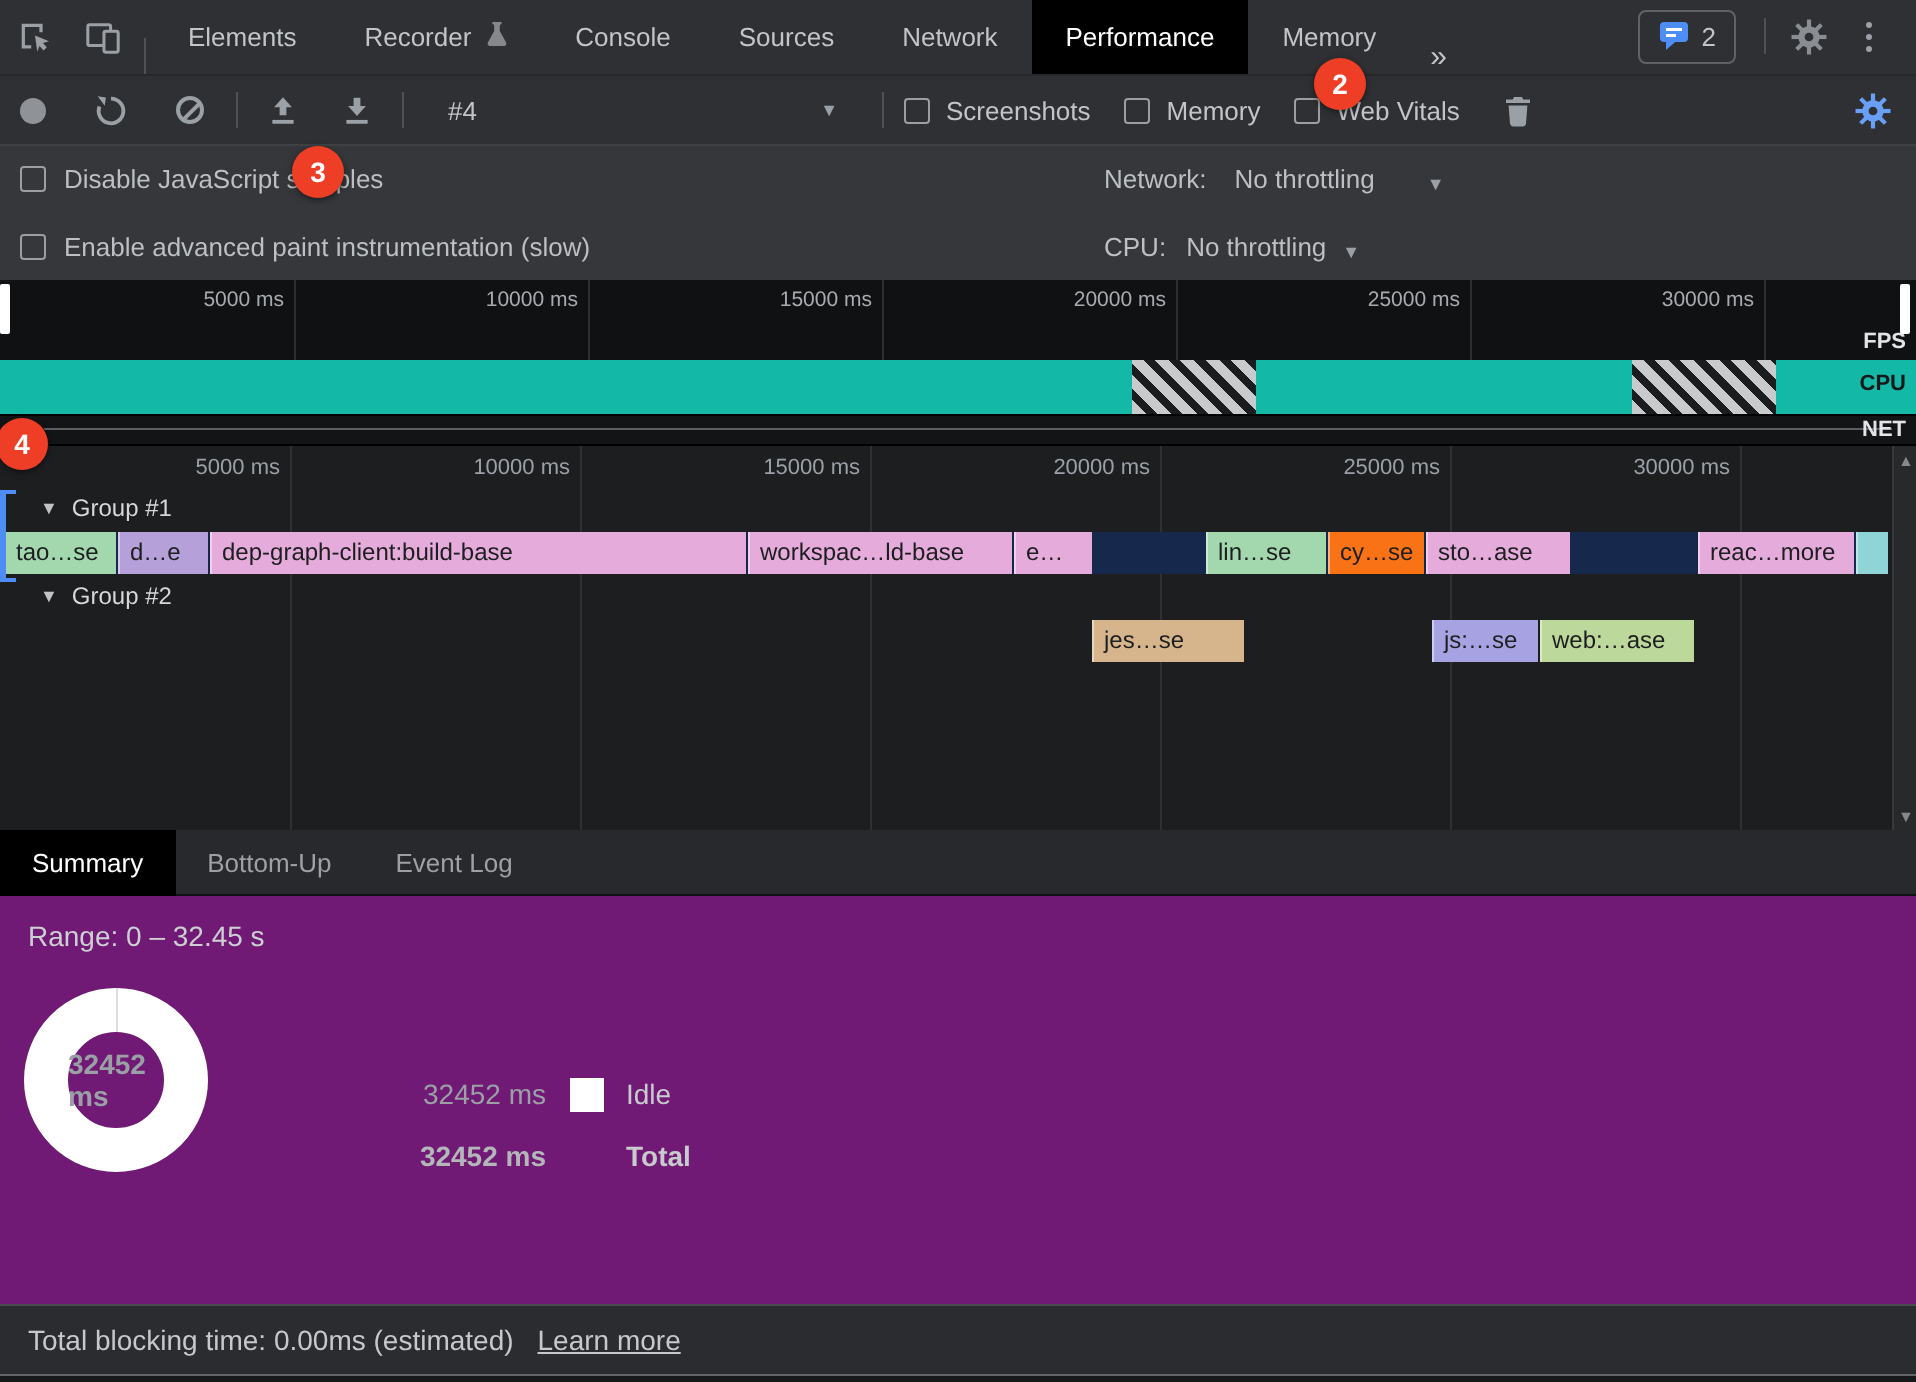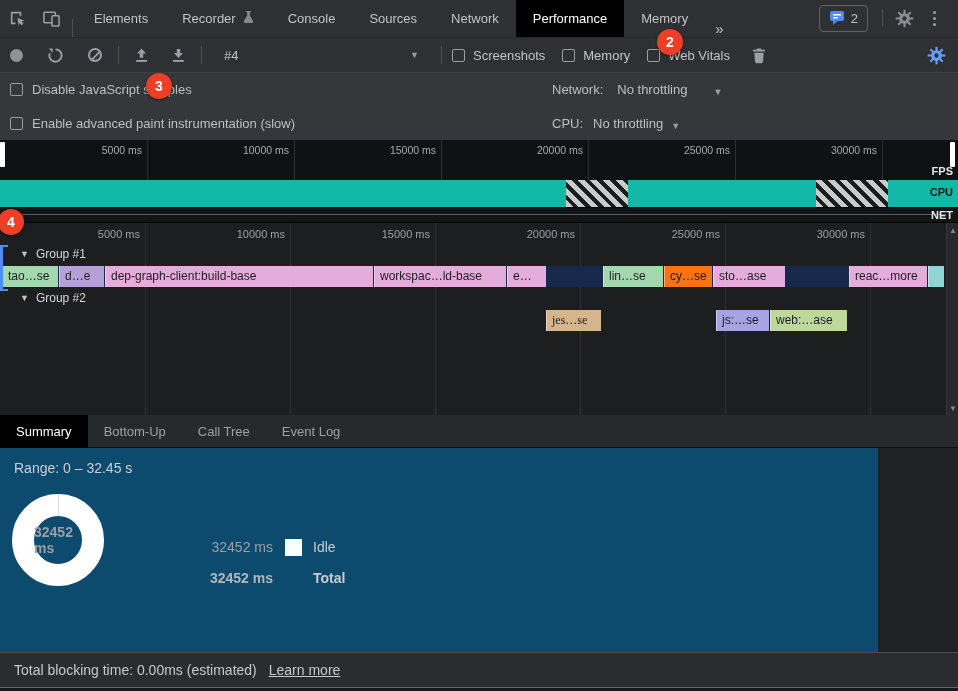--- a/index.html
+++ b/index.html
@@ -69,21 +69,21 @@
   .sel-bracket { position:absolute; left:0; top:22px; width:8px; height:46px; border-left:3px solid #4e8df6; border-top:2px solid #4e8df6; border-bottom:2px solid #4e8df6; }
   .flame-scrollbar { position:absolute; right:0; top:0; width:12px; height:193px; background:#28292b; border-left:1px solid #38393c; }
   .scroll-arrow { position:absolute; left:0; width:12px; text-align:center; font-size:8px; color:#85888c; cursor:pointer; }
 
   
   .btabs { position:absolute; top:415px; left:0; width:958px; height:33px; background:#28292c; display:flex; align-items:center; border-bottom:1px solid #111214; }
   .btab { height:33px; display:flex; align-items:center; padding:0 16px; color:#9da0a4; cursor:pointer; }
   .btab.active { background:#000; color:#fff; }
 
   
-  .summary { position:absolute; top:448px; left:0; width:878px; height:204px; background:#0c4a6e; }
+  .summary { position:absolute; top:448px; left:0; width:958px; height:204px; background:#701a75; }
   .range-label { position:absolute; left:14px; top:12px; font-size:14px; color:#cdd0d3; }
   .donut { position:absolute; left:12px; top:46px; width:92px; height:92px; border:22px solid #fff; border-radius:50%; }
   .donut::before { content:""; position:absolute; left:calc(50% - .5px); top:-22px; width:1px; height:22px; background:#dcdee0; }
   .donut-center { position:absolute; inset:0; display:flex; align-items:center; justify-content:center; font-weight:bold; font-size:14px; color:#9aa0a6; }
   .legend { position:absolute; left:193px; top:87px; }
   .legend-row { display:flex; align-items:center; height:24px; margin-bottom:7px; font-size:14px; }
   .legend-val { width:80px; text-align:right; color:#9aa0a6; }
   .legend-row.total .legend-val { font-weight:bold; color:#b4b7ba; }
   .swatch { width:17px; height:17px; margin-left:12px; }
   .legend-name { margin-left:11px; color:#c8cbce; }
@@ -323,40 +323,37 @@
         <div class="bar" style="left: 664px; width: 48px; background: #f97316;">cy…se</div>
         <div class="bar" style="left: 713px; width: 72px; background: rgb(229, 171, 219);">sto…ase</div>
         <div class="bar" style="left: 849px; width: 78px; background: rgb(229, 171, 219);">reac…more</div>
         <div class="bar" style="left: 928px; width: 16px; background: rgb(143, 212, 215);"></div>
       </div>
     <div class="group-header" style="top:68px;">
       <span class="disclosure">▼</span>
       <span>Group #2</span>
     </div>
     <div class="bars-row" id="row1" style="top:87px;">
-        <div class="bar" style="left: 546px; width: 55px; background: rgb(215, 181, 140); font-family: Liberation Serif, serif;">jes…se</div>
+        <div class="bar" style="left: 546px; width: 76px; background: rgb(215, 181, 140);">jes…se</div>
         <div class="bar" style="left: 716px; width: 53px; background: rgb(167, 163, 227);">js:…se</div>
         <div class="bar" style="left: 770px; width: 77px; background: rgb(188, 216, 155);">web:…ase</div>
       </div>
     <div class="sel-bracket"></div>
     <div class="flame-scrollbar">
       <div class="scroll-arrow" style="top:3px;">▲</div>
       <div class="scroll-arrow" style="bottom:3px;">▼</div>
     </div>
   </div>
 
   <div class="btabs">
     <div class="btab active">
         <span>Summary</span>
       </div>
     <div class="btab">
         <span>Bottom-Up</span>
-      </div>
-    <div class="btab">
-        <span>Call Tree</span>
       </div>
     <div class="btab">
         <span>Event Log</span>
       </div>
   </div>
 
   <div class="summary">
     <div class="range-label">Range: 0 – 32.45 s</div>
     <div class="donut">
       <div class="donut-center">32452 ms</div>

